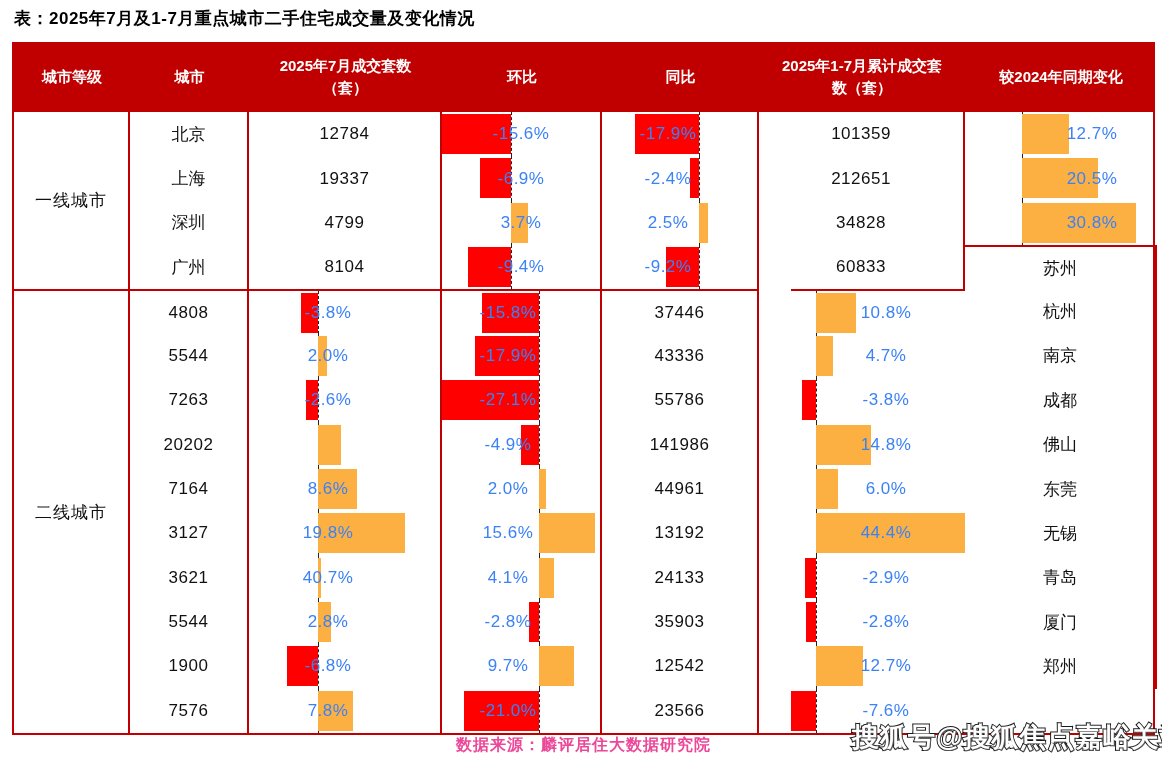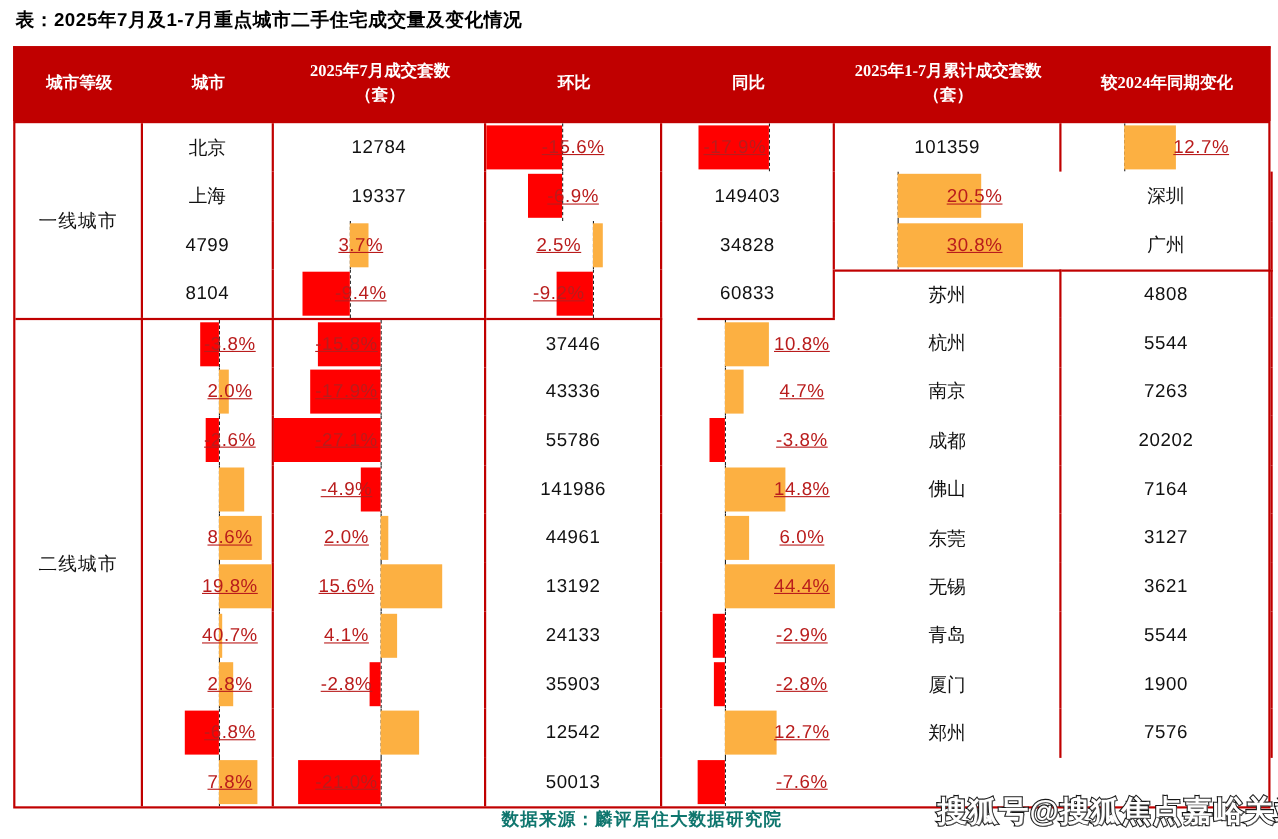--- a/index.html
+++ b/index.html
@@ -16,21 +16,21 @@
     position:absolute;left:14px;top:7px;
     font-size:17px;font-weight:700;color:#000;letter-spacing:0.5px;
   }
 
   .tbl{position:absolute;left:12px;top:42px;width:1143px;}
 
   .thead{
     display:grid;
     grid-template-columns:116px 119px 193px 160px 157px 206px 192px;
     height:68px;background:var(--header-bg);
-    border:2px solid var(--border);border-bottom:none;font-family:Liberation Serif, serif;
+    border:2px solid var(--border);border-bottom:none;
   }
   .th{
     display:flex;align-items:center;justify-content:center;text-align:center;
     color:#fff;font-weight:700;font-size:15px;line-height:1.45;padding:0 4px;
   }
   .th .hwrap3{max-width:152px;}
   .th .hwrap6{max-width:172px;}
 
   .tbody{
     display:grid;
@@ -59,29 +59,29 @@
   }
   .bl-mom{left:69px;}
   .bl-yoy{left:97px;}
   .bl-vs{left:25px;}
   .bar{position:absolute;top:2px;height:40px;z-index:1;}
   .bar.pos{background:var(--pos);}
   .bar.neg{background:var(--neg);}
   .bar-label{
     position:absolute;top:0;height:100%;z-index:2;
     display:flex;align-items:center;justify-content:center;
-    font-size:17px;color:#b91c1c;letter-spacing:0.5px;white-space:nowrap;text-decoration:underline;
+    font-size:17px;color:#3b82f6;letter-spacing:0.5px;white-space:nowrap;
   }
   .lb-mom{left:19px;width:120px;}
   .lb-yoy{left:6px;width:120px;}
   .lb-vs{left:35px;width:120px;}
 
   .source-note{
     position:absolute;left:12px;top:735px;width:1143px;
-    text-align:center;font-size:16px;font-weight:700;color:#0f766e;letter-spacing:1px;
+    text-align:center;font-size:16px;font-weight:700;color:#ec4899;letter-spacing:1px;
   }
   .watermark{
     position:absolute;left:852px;top:719px;
     font-size:27px;font-weight:700;letter-spacing:1px;white-space:nowrap;
     color:#ffffff;-webkit-text-stroke:2px #181818;paint-order:stroke fill;
     text-shadow:1px 1px 0 #555;z-index:5;
   }
 </style>
 </head>
 <body>
@@ -139,21 +139,26 @@
           <div class="bar-label lb-vs">12.7%</div>
         </div>
 
       <div class="cell">上海</div>
       <div class="cell num">19337</div>
       <div class="cell bar-cell">
           <div class="baseline bl-mom"></div>
           <div class="bar neg" style="left: 37.605px; width: 31.395px;"></div>
           <div class="bar-label lb-mom">-6.9%</div>
         </div>
-      <div class="cell num">149403</div>
+      <div class="cell bar-cell">
+          <div class="baseline bl-yoy"></div>
+          <div class="bar neg" style="left: 88.408px; width: 8.592px;"></div>
+          <div class="bar-label lb-yoy">-2.4%</div>
+        </div>
+      <div class="cell num">212651</div>
       <div class="cell bar-cell last">
           <div class="baseline bl-vs"></div>
           <div class="bar pos" style="left: 25px; width: 75.85px;"></div>
           <div class="bar-label lb-vs">20.5%</div>
         </div>
 
       <div class="cell">深圳</div>
       <div class="cell num">4799</div>
       <div class="cell bar-cell">
           <div class="baseline bl-mom"></div>
@@ -342,41 +347,42 @@
       <div class="cell">厦门</div>
       <div class="cell num">1900</div>
       <div class="cell bar-cell">
           <div class="baseline bl-mom"></div>
           <div class="bar neg" style="left: 38.06px; width: 30.94px;"></div>
           <div class="bar-label lb-mom">-6.8%</div>
         </div>
       <div class="cell bar-cell">
           <div class="baseline bl-yoy"></div>
           <div class="bar pos" style="left: 97px; width: 34.726px;"></div>
+          <div class="bar-label lb-yoy">9.7%</div>
         </div>
       <div class="cell num">12542</div>
       <div class="cell bar-cell last">
           <div class="baseline bl-vs"></div>
           <div class="bar pos" style="left: 25px; width: 46.99px;"></div>
           <div class="bar-label lb-vs">12.7%</div>
         </div>
 
       <div class="cell">郑州</div>
       <div class="cell num">7576</div>
       <div class="cell bar-cell">
           <div class="baseline bl-mom"></div>
           <div class="bar pos" style="left: 69px; width: 35.49px;"></div>
           <div class="bar-label lb-mom">7.8%</div>
         </div>
       <div class="cell bar-cell">
           <div class="baseline bl-yoy"></div>
           <div class="bar neg" style="left: 21.82px; width: 75.18px;"></div>
           <div class="bar-label lb-yoy">-21.0%</div>
         </div>
-      <div class="cell num">50013</div>
+      <div class="cell num">23566</div>
       <div class="cell bar-cell last">
           <div class="baseline bl-vs"></div>
           <div class="bar neg" style="left: 0px; width: 25px;"></div>
           <div class="bar-label lb-vs">-7.6%</div>
         </div>
 
     </div>
   </div>
 
   <div class="source-note">数据来源：麟评居住大数据研究院</div>

